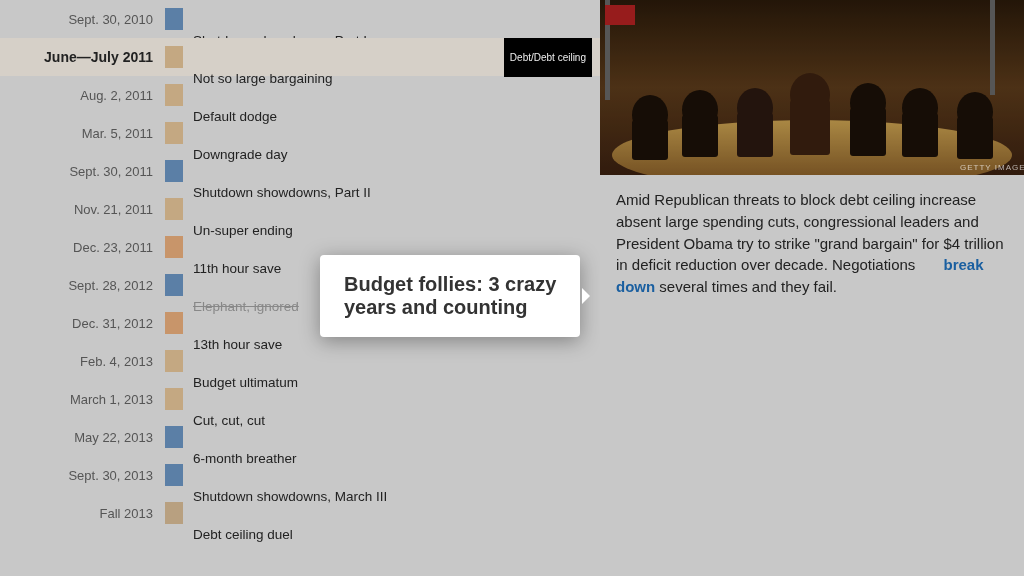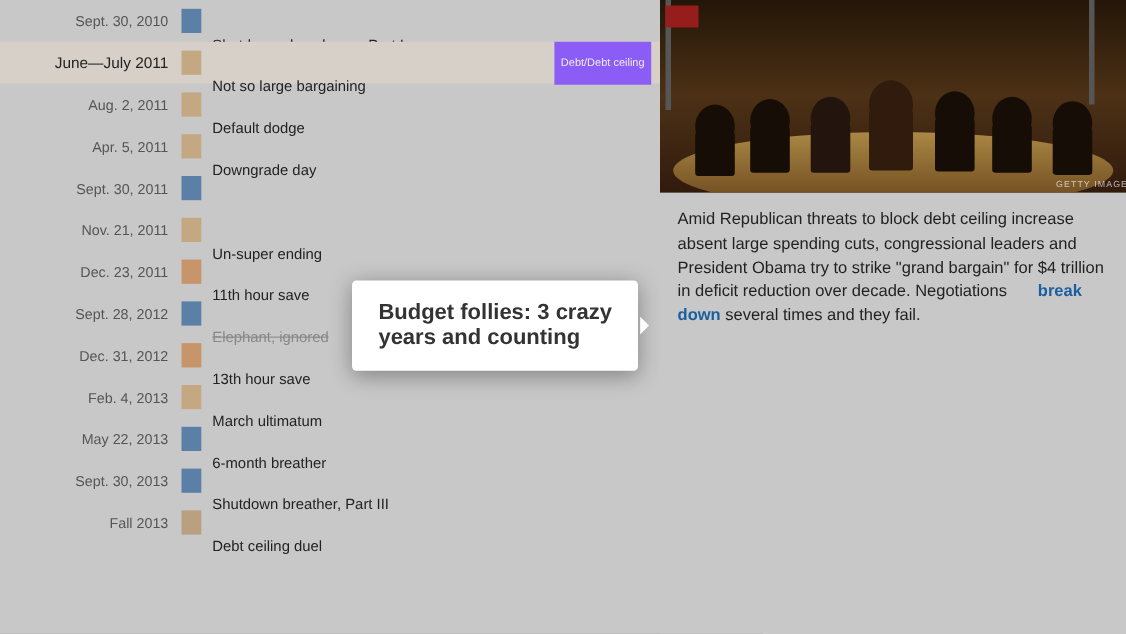--- a/index.html
+++ b/index.html
@@ -49,21 +49,21 @@
     .date-label {
       width: 145px;
       text-align: right;
       font-size: 13px;
       color: #555;
       padding-right: 12px;
       flex-shrink: 0;
     }
 
     .date-label.bold {
-      font-weight: normal;
+      font-weight: bold;
       color: #222;
       font-size: 14px;
     }
 
     .color-block {
       width: 18px;
       height: 22px;
       flex-shrink: 0;
       margin-right: 10px;
     }
@@ -76,21 +76,21 @@
     .event-label {
       font-size: 13.5px;
       color: #222;
       flex: 1;
       margin-top: 42px;
     }
 
     .event-label.gray { color: #888; text-decoration: line-through; }
 
     .debt-tag {
-      background: #8b5cf6;
+      background: #000000;
       color: #eee;
       font-size: 10px;
       padding: 14px 6px;
       margin-left: auto;
       margin-right: 8px;
       white-space: nowrap;
     }
 
     
     .right-panel {
@@ -169,28 +169,29 @@
         <span class="debt-tag">Debt/Debt ceiling</span>
       </li>
 
       <li class="timeline-item">
         <span class="date-label">Aug. 2, 2011</span>
         <div class="color-block tan-block"></div>
         <span class="event-label">Default dodge</span>
       </li>
 
       <li class="timeline-item">
-        <span class="date-label">Apr. 5, 2011</span>
+        <span class="date-label">Mar. 5, 2011</span>
         <div class="color-block tan-block"></div>
         <span class="event-label">Downgrade day</span>
       </li>
 
       <li class="timeline-item">
         <span class="date-label">Sept. 30, 2011</span>
         <div class="color-block blue-block"></div>
+        <span class="event-label">Shutdown showdowns, Part II</span>
       </li>
 
       <li class="timeline-item">
         <span class="date-label">Nov. 21, 2011</span>
         <div class="color-block tan-block"></div>
         <span class="event-label">Un-super ending</span>
       </li>
 
       <li class="timeline-item">
         <span class="date-label">Dec. 23, 2011</span>
@@ -206,34 +207,39 @@
 
       <li class="timeline-item">
         <span class="date-label">Dec. 31, 2012</span>
         <div class="color-block orange-block"></div>
         <span class="event-label">13th hour save</span>
       </li>
 
       <li class="timeline-item">
         <span class="date-label">Feb. 4, 2013</span>
         <div class="color-block tan-block"></div>
-        <span class="event-label">March ultimatum</span>
-      </li>
-
+        <span class="event-label">Budget ultimatum</span>
+      </li>
+
+      <li class="timeline-item">
+        <span class="date-label">March 1, 2013</span>
+        <div class="color-block tan-block"></div>
+        <span class="event-label">Cut, cut, cut</span>
+      </li>
 
       <li class="timeline-item">
         <span class="date-label">May 22, 2013</span>
         <div class="color-block blue-block"></div>
         <span class="event-label">6-month breather</span>
       </li>
 
       <li class="timeline-item">
         <span class="date-label">Sept. 30, 2013</span>
         <div class="color-block blue-block"></div>
-        <span class="event-label">Shutdown breather, Part III</span>
+        <span class="event-label">Shutdown showdowns, March III</span>
       </li>
 
       <li class="timeline-item">
         <span class="date-label">Fall 2013</span>
         <div class="color-block light-tan-block"></div>
         <span class="event-label">Debt ceiling duel</span>
       </li>
 
     </ul>
 

